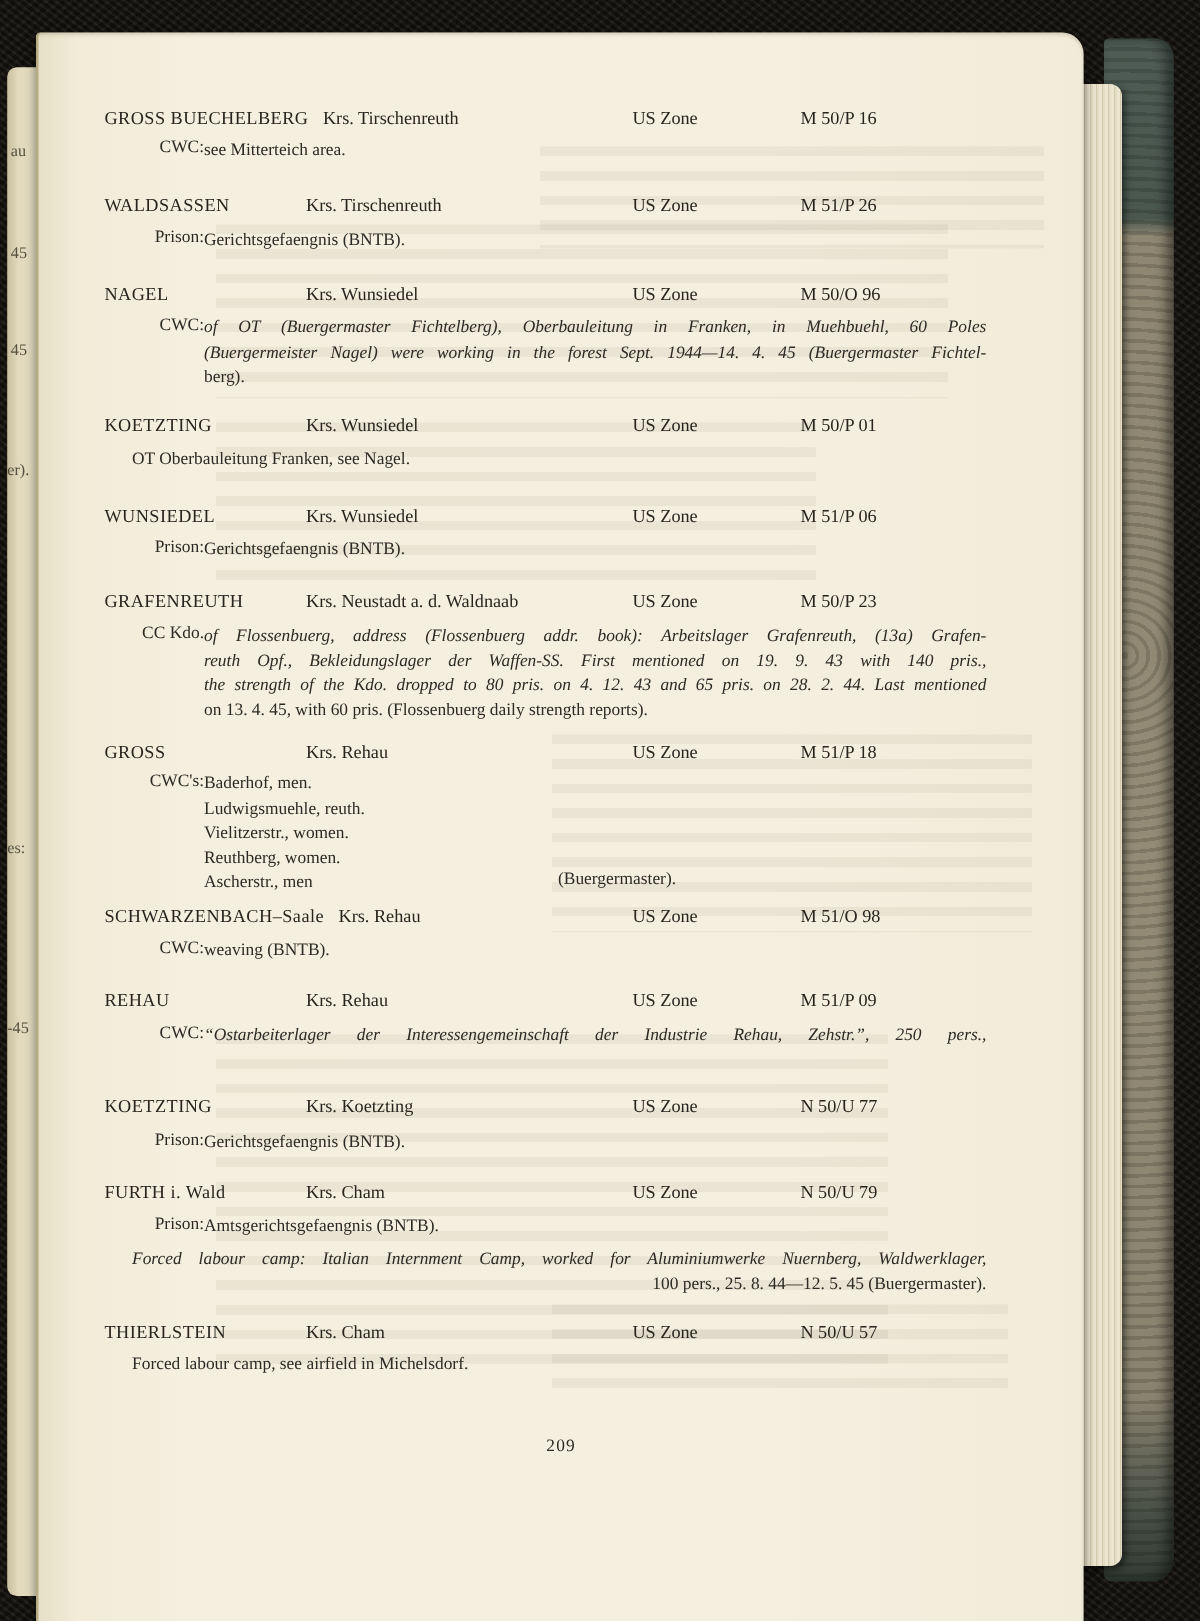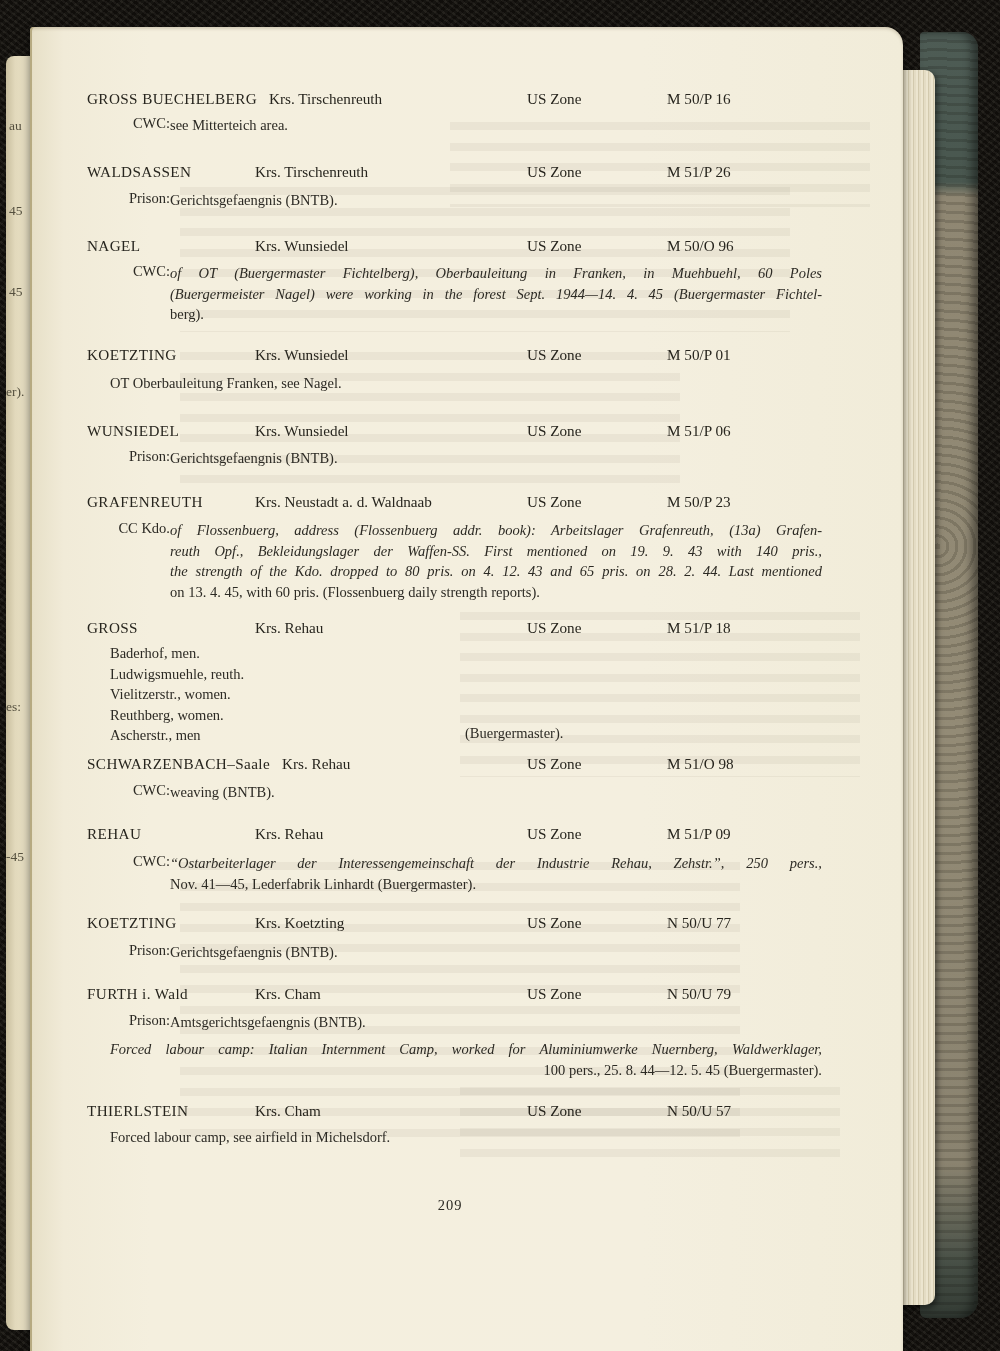--- a/index.html
+++ b/index.html
@@ -63,21 +63,21 @@
   .ehead{position:absolute;left:57px;width:760px;white-space:nowrap;font-size:15.2px;color:#27251e;}
   .ename{display:inline-block;min-width:156px;margin-right:12px;letter-spacing:.4px;}
   .ezone{position:absolute;left:440px;}
   .ecode{position:absolute;left:580px;}
   .erow{position:absolute;left:80px;width:712px;display:flex;}
   .elabel{flex:none;width:60px;text-align:right;}
   .etext{flex:1;min-width:0;}
   .tline{height:20.5px;line-height:20.5px;white-space:nowrap;}
   .tline.just{white-space:normal;text-align:justify;text-align-last:justify;font-style:italic;}
   .selb-note{position:absolute;left:435px;top:698px;white-space:nowrap;}
-  .pagenum{position:absolute;left:390px;top:1170px;width:60px;text-align:center;letter-spacing:1px;}
+  .pagenum{position:absolute;left:390px;top:1170px;width:60px;text-align:right;letter-spacing:1px;}
 </style>
 </head>
 <body>
 
 <div class="backdrop"></div>
 
 <div class="cover">
   <div class="marble"></div>
 </div>
 
@@ -176,20 +176,21 @@
         <div class="tline">on 13. 4. 45, with 60 pris. (Flossenbuerg daily strength reports).</div>
       </div>
   </div>
 
   <div class="ehead" style="top:592px">
     <span class="ename">GROSS</span><span class="ekrs">Krs. Rehau</span>
     <span class="ezone">US Zone</span>
     <span class="ecode">M 51/P 18</span>
   </div>
   <div class="erow" style="top:616px">
+    <span class="elabel">CWC's:</span>
     <div class="etext">
         <div class="tline">Baderhof, men.</div>
         <div class="tline">Ludwigsmuehle, reuth.</div>
         <div class="tline">Vielitzerstr., women.</div>
         <div class="tline">Reuthberg, women.</div>
         <div class="tline">Ascherstr., men</div>
       </div>
   </div>
   <div class="selb-note">(Buergermaster).</div>
 
@@ -207,21 +208,20 @@
 
   <div class="ehead" style="top:798px">
     <span class="ename">REHAU</span><span class="ekrs">Krs. Rehau</span>
     <span class="ezone">US Zone</span>
     <span class="ecode">M 51/P 09</span>
   </div>
   <div class="erow" style="top:826px">
     <span class="elabel">CWC:</span>
     <div class="etext">
         <div class="tline just">“Ostarbeiterlager der Interessengemeinschaft der Industrie Rehau, Zehstr.”, 250 pers.,</div>
-        <div class="tline">Nov. 41—45, Lederfabrik Linhardt (Buergermaster).</div>
       </div>
   </div>
 
   <div class="ehead" style="top:887px">
     <span class="ename">KOETZTING</span><span class="ekrs">Krs. Koetzting</span>
     <span class="ezone">US Zone</span>
     <span class="ecode">N 50/U 77</span>
   </div>
   <div class="erow" style="top:915px">
     <span class="elabel">Prison:</span>

